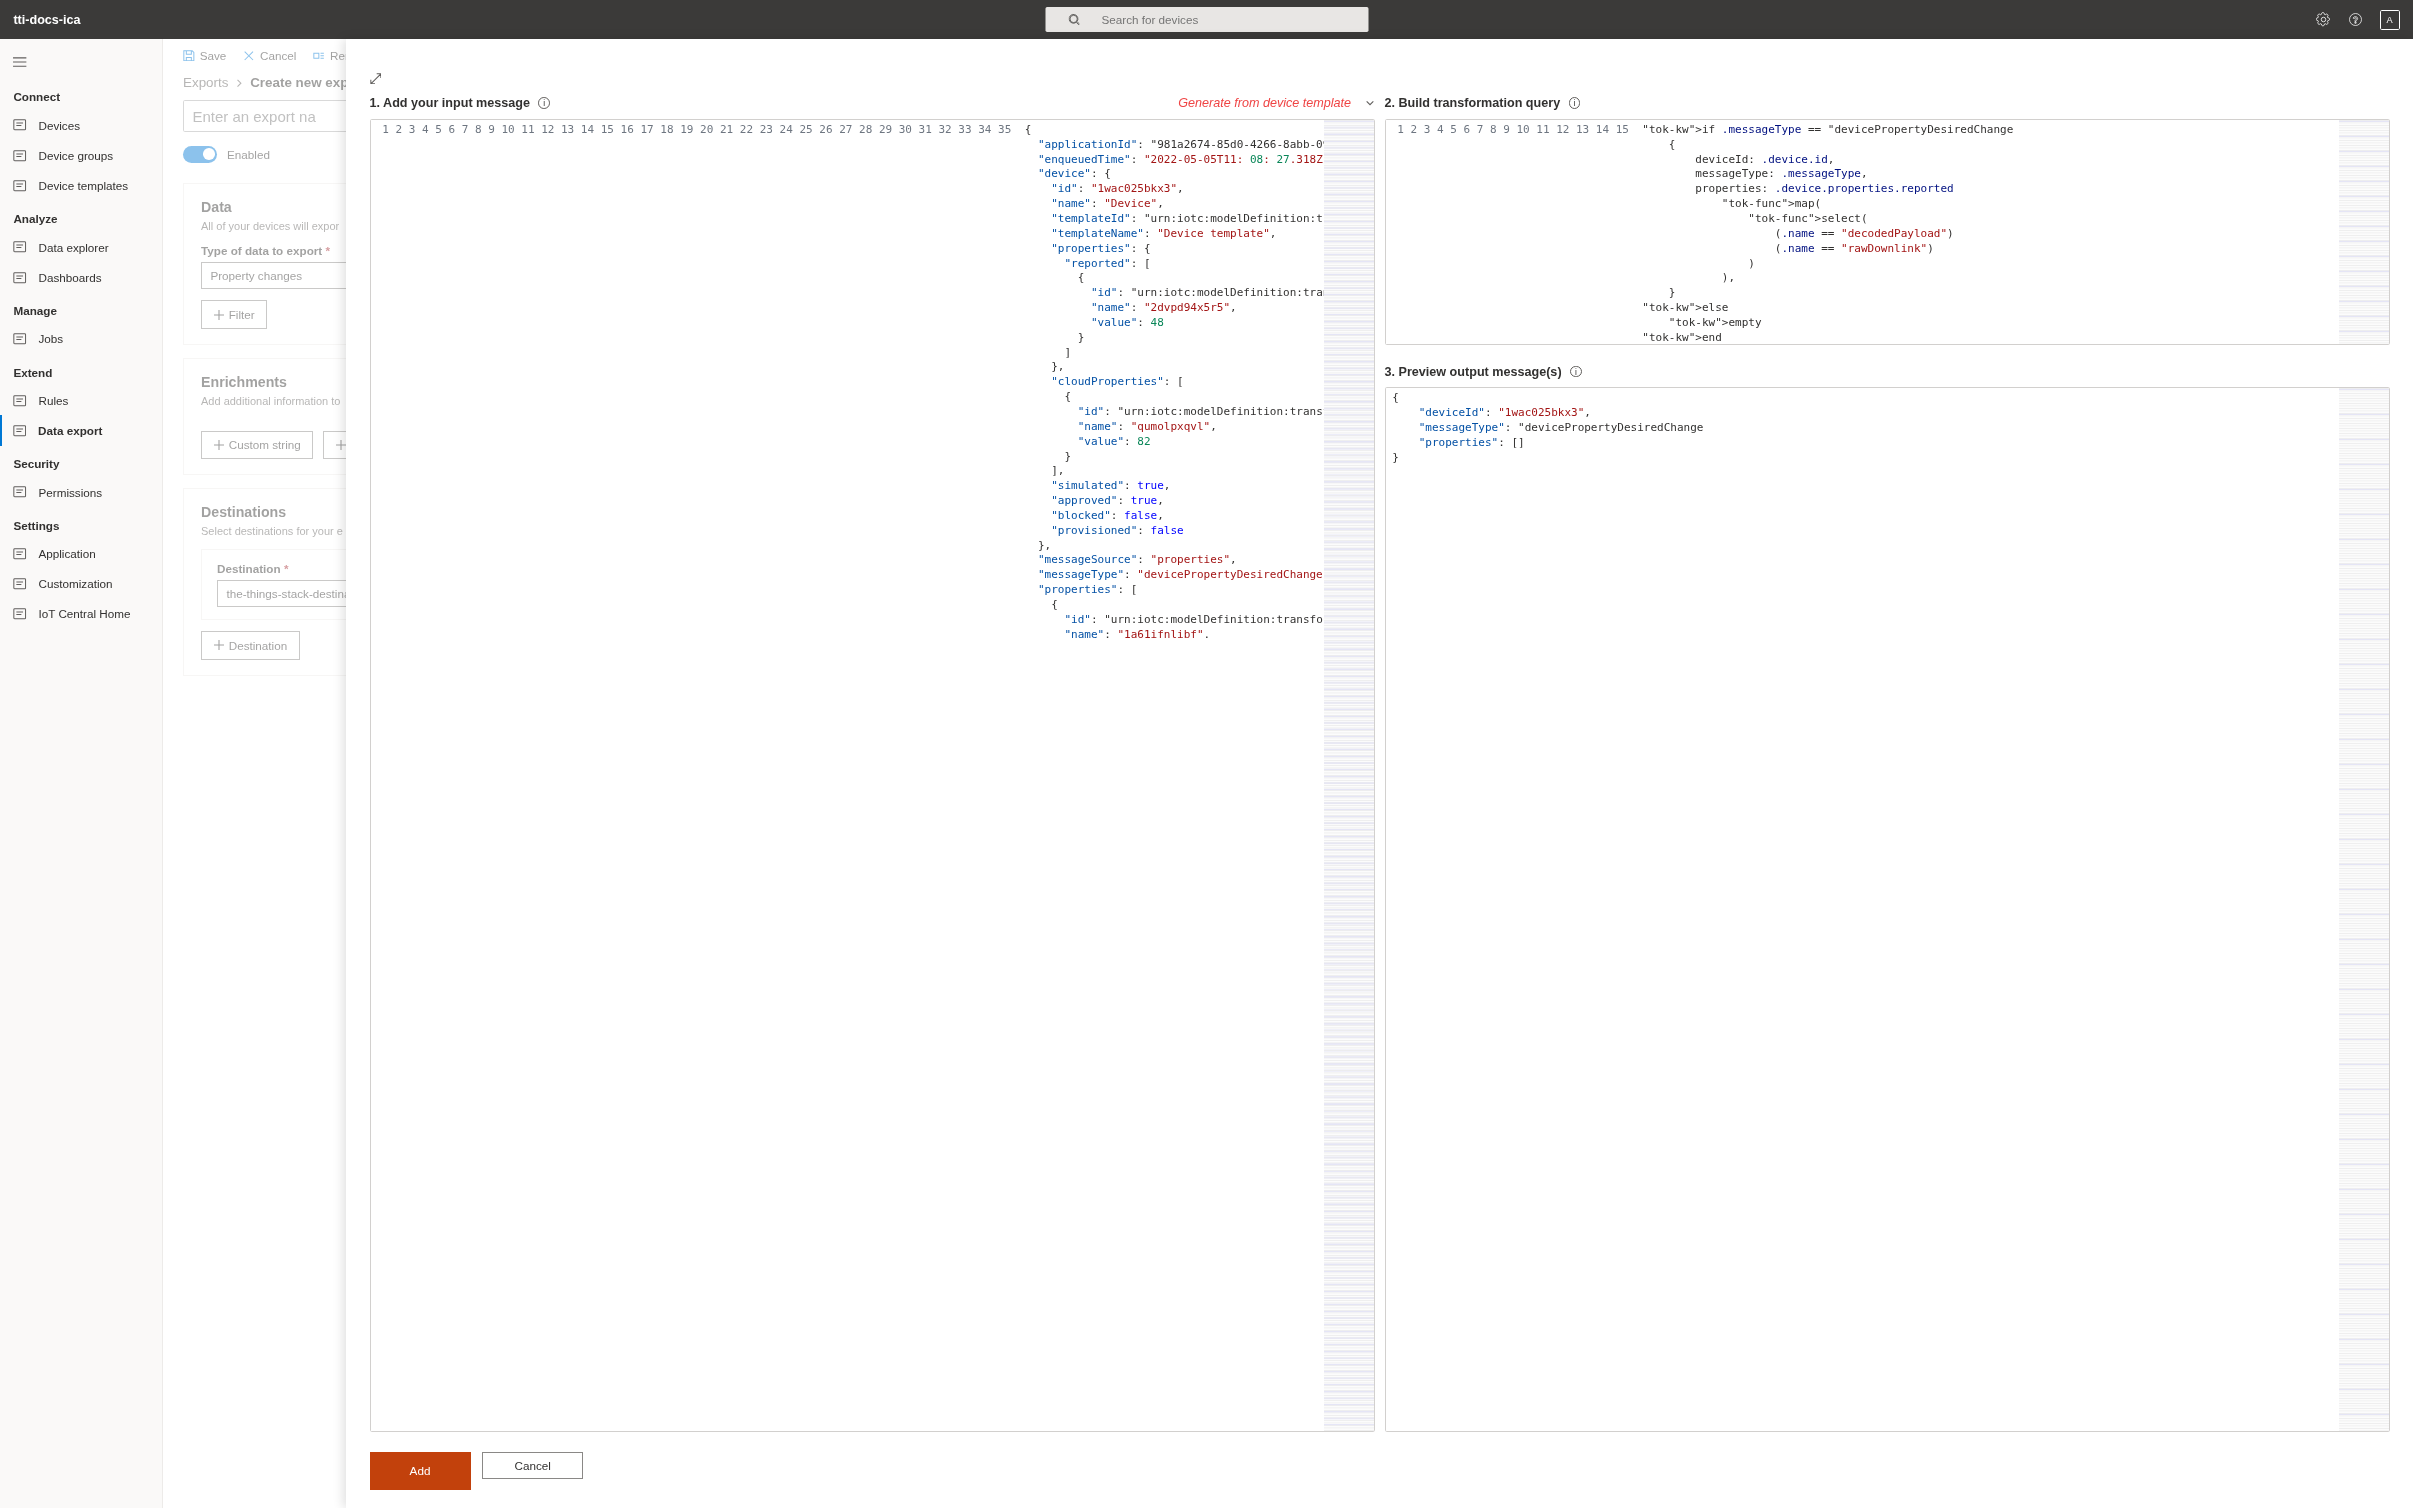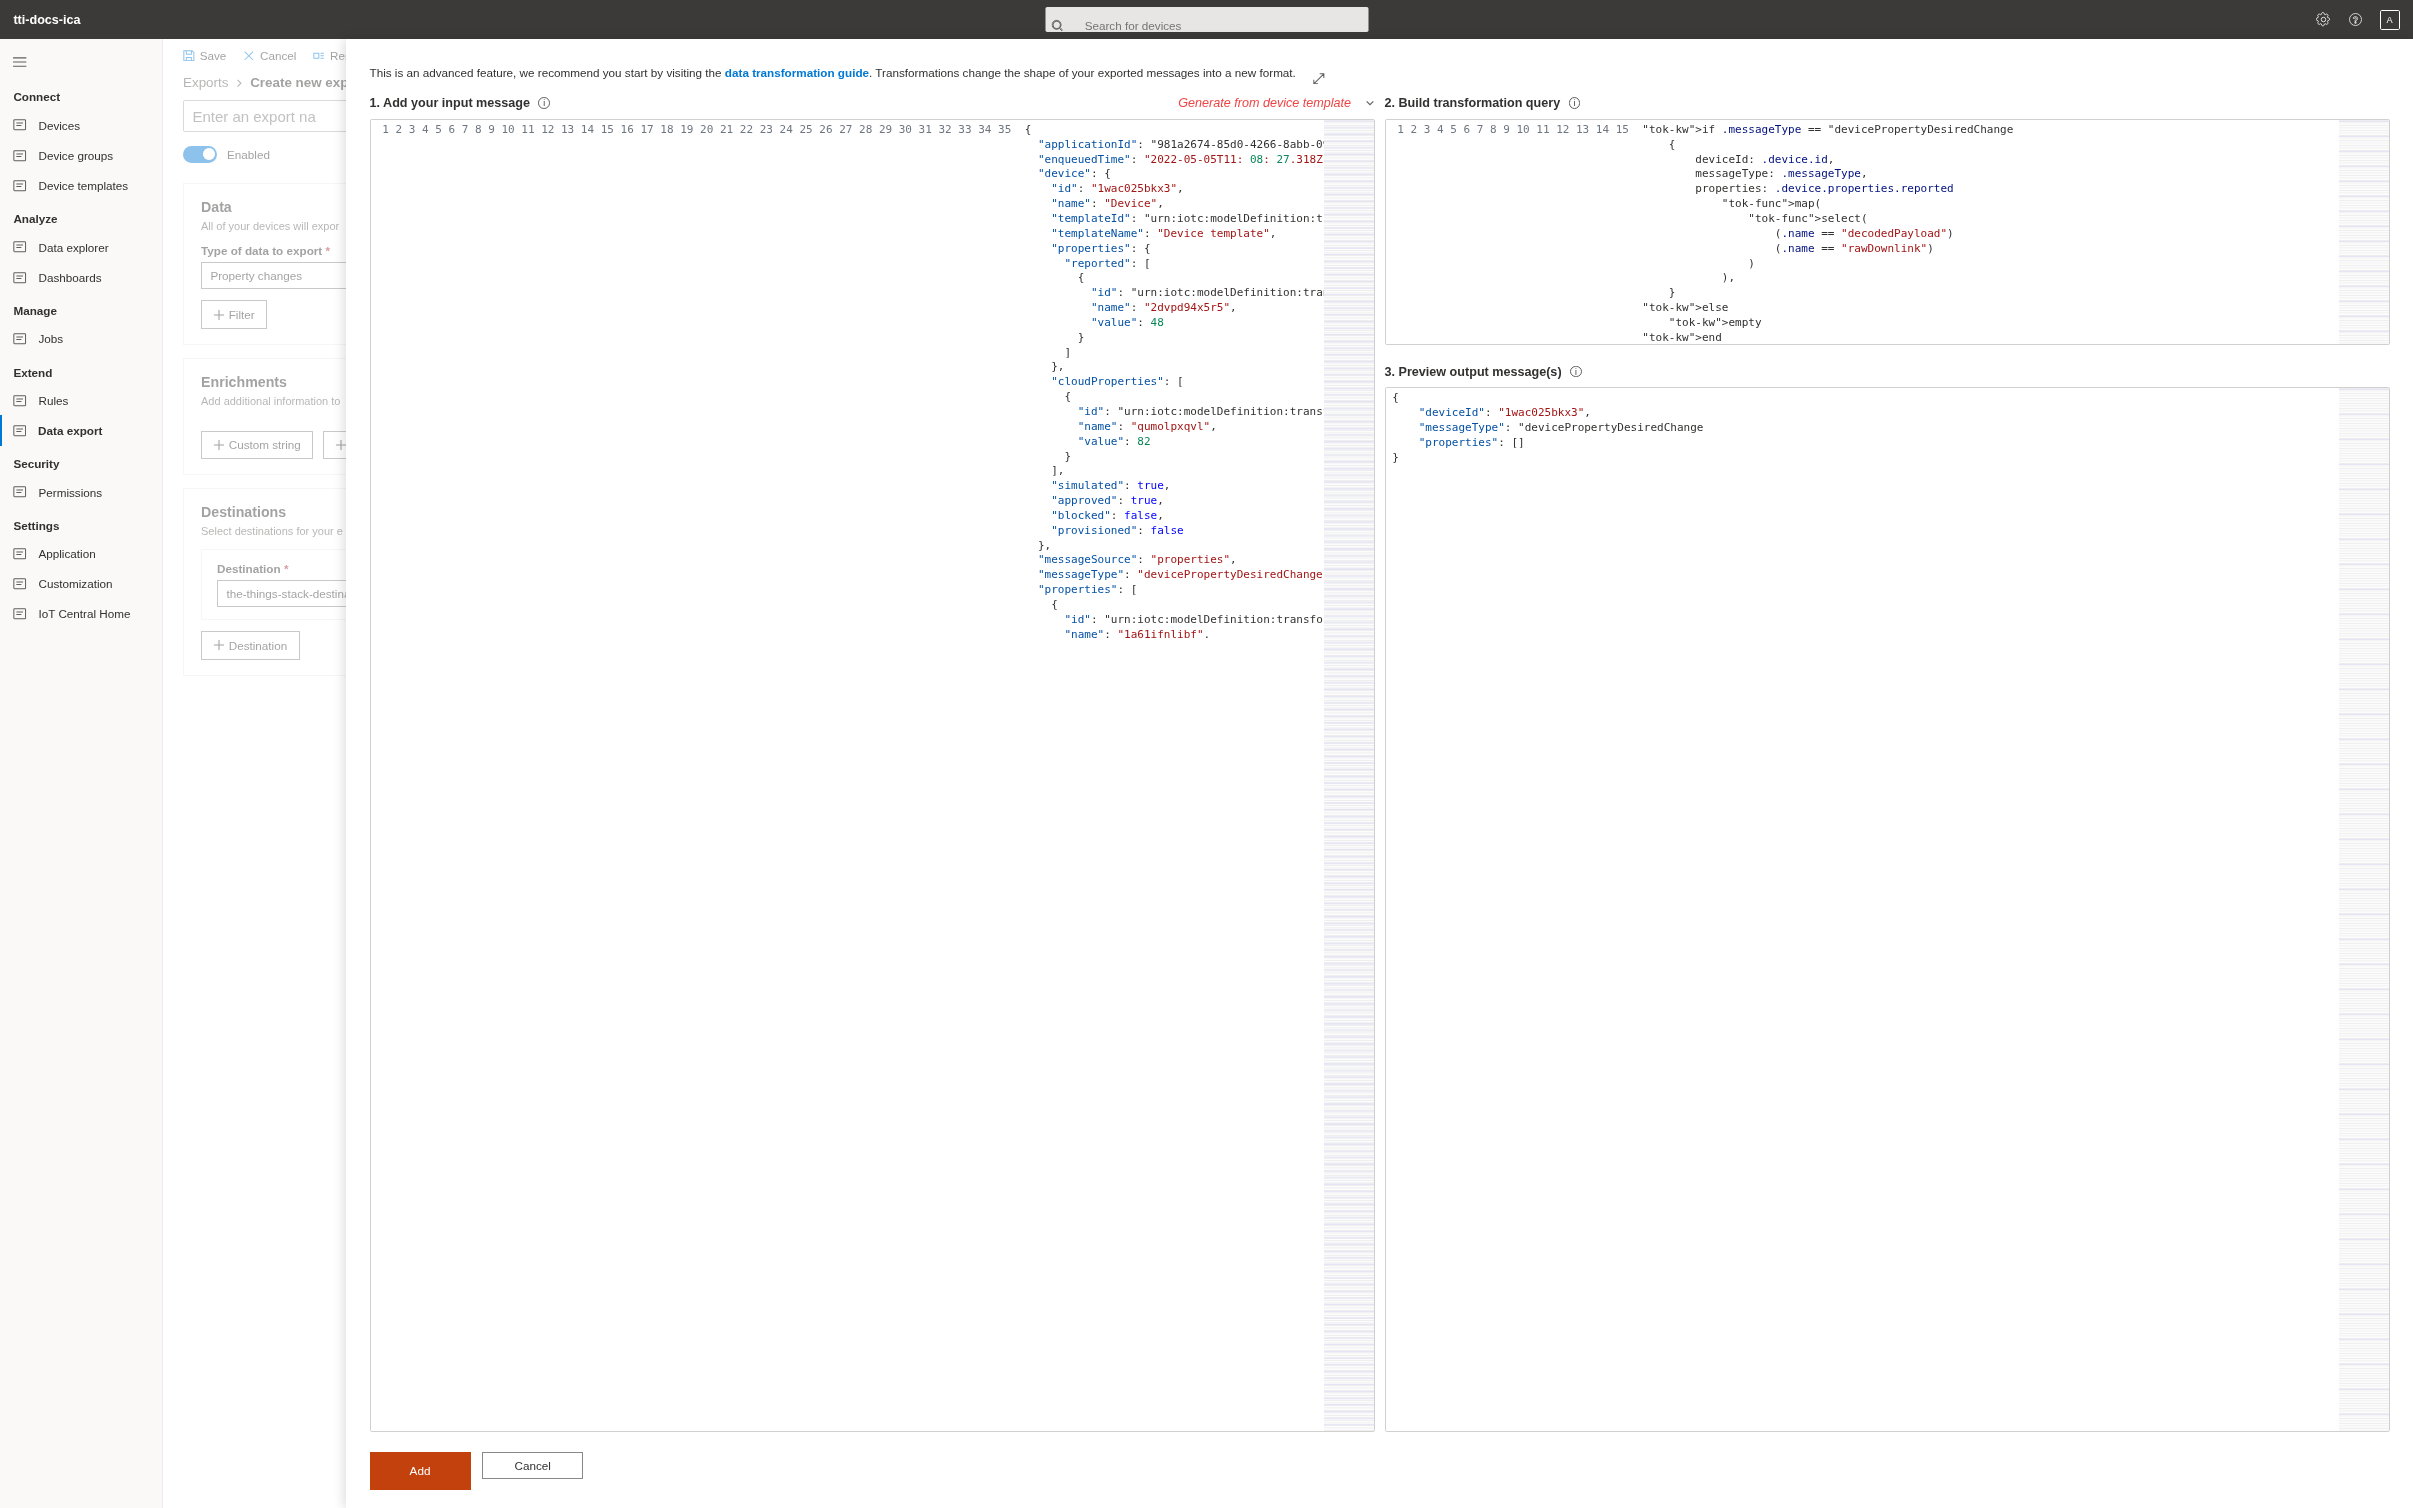--- a/index.html
+++ b/index.html
@@ -18,22 +18,22 @@
       margin-left: auto;
       margin-right: auto;
       position: absolute;
       left: 50%;
       transform: translateX(-50%);
       background: #e8e6e4;
       border-radius: 1.7px;
       width: 323px;
       height: 25px;
       display: flex;
-      align-items: flex-end;
-      padding: 0 6px;
+      align-items: center;
+      padding: 0 23px;
       gap: 15px;
     }
     .search-box svg { width: 13.4px; height: 13.4px; fill: #605e5c; }
     .search-box input {
       border: none; background: transparent; outline: none;
       margin-left: 6.7px; width: 100%; font-size: 11.7px; color: #605e5c;
     }
     .header-icons { margin-left: auto; display: flex; gap: 17px; align-items: center; }
     .header-icons svg { width: 15px; height: 15px; fill: #fff; }
     .header-avatar {
@@ -424,23 +424,20 @@
         <span>Destination</span>
       </div>
     </div>
     
     <div class="backdrop"></div>
   </div>
 
   <div class="panel">
     <div class="panel-header">
       <div style="display:flex;gap:17px;align-items:flex-start">
-        <div class="panel-desc">
-          <span>This is an advanced feature, we recommend you start by visiting the </span><a>data transformation guide</a><span>. Transformations change the shape of your exported messages into a new format.</span>
-        </div>
         <div class="panel-expand" style="padding-top:13.4px">
           <svg viewBox="0 0 14 14">
               <path d="M1 13L13 1M8 1h5v5M6 13H1V8" fill="none" stroke="#605e5c" stroke-width="1.2"></path>
             </svg>
         </div>
       </div>
     </div>
 
     <div class="panel-body">
       <div class="col-left">

